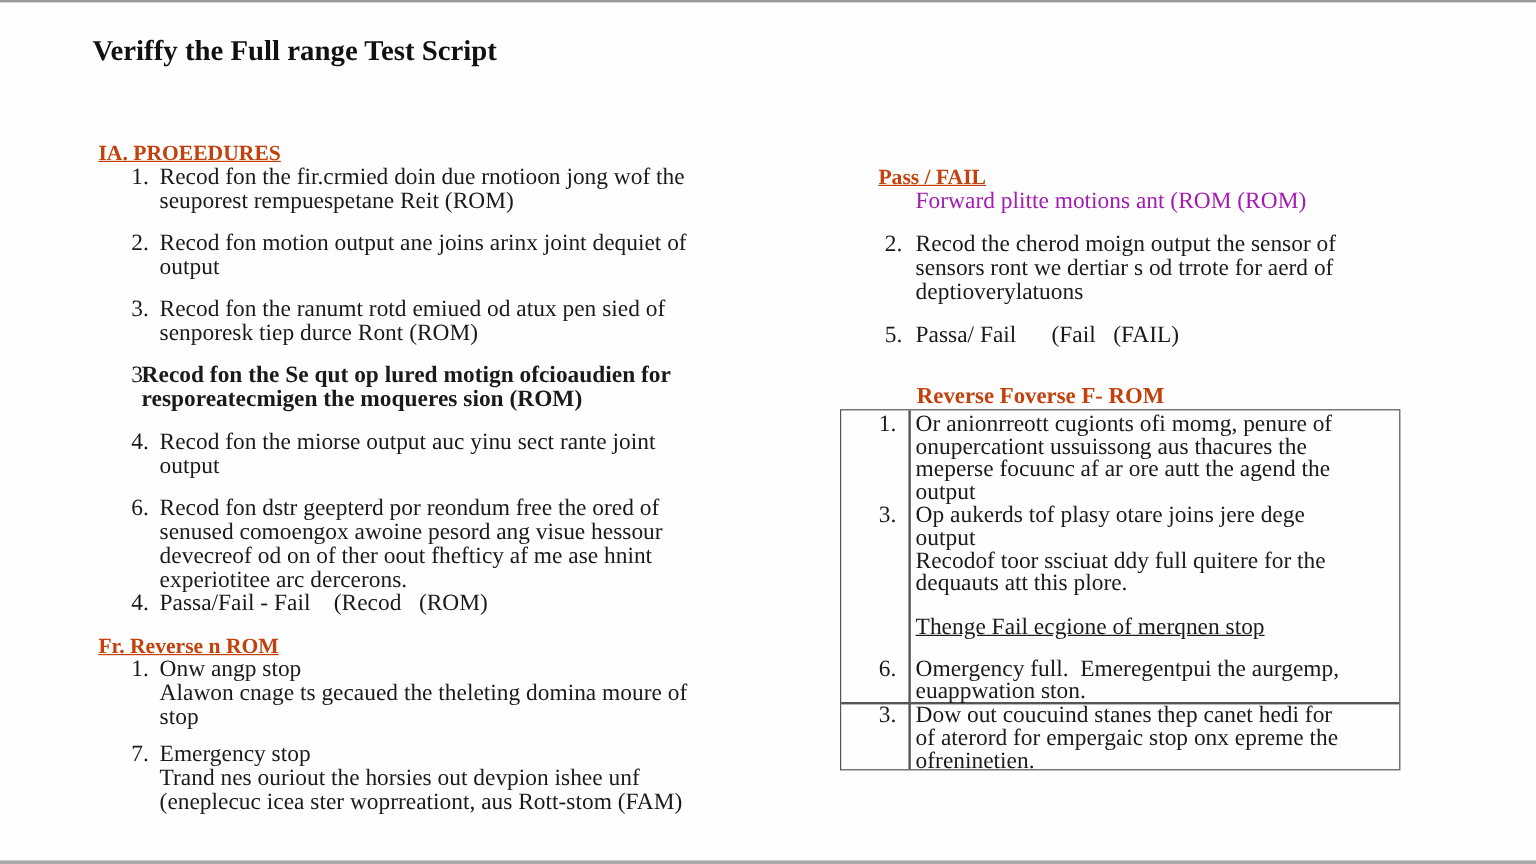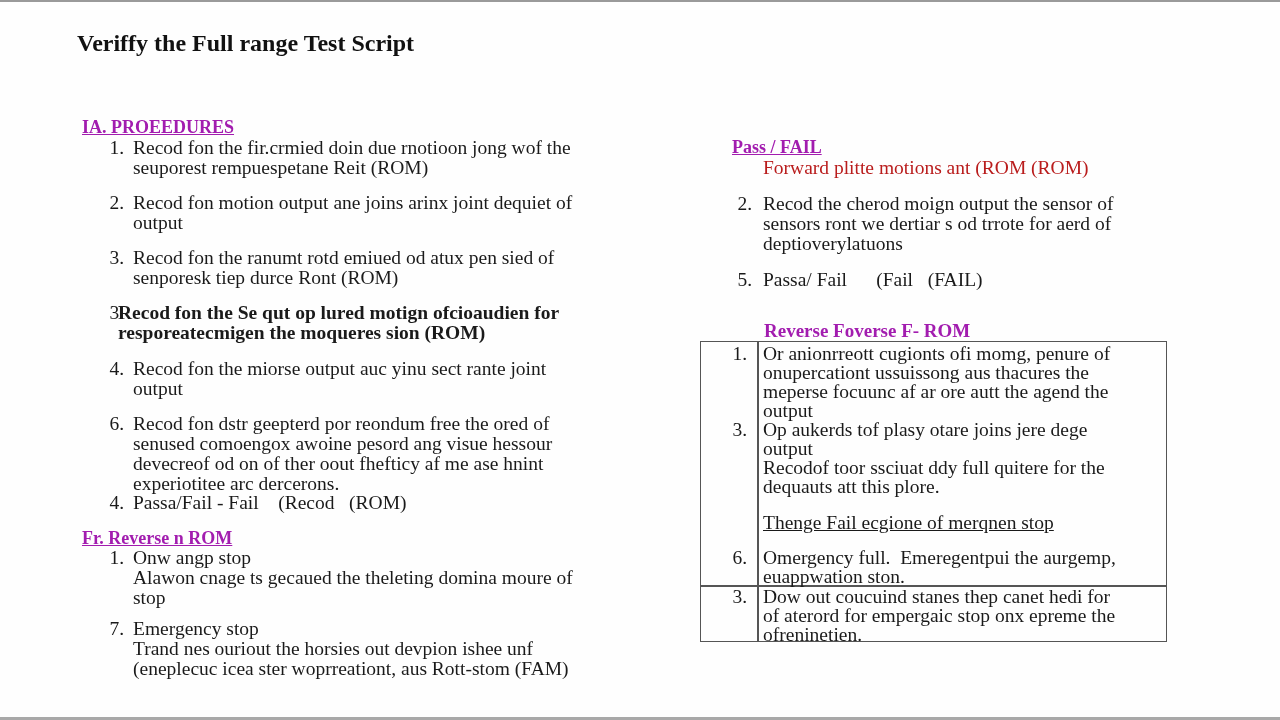--- a/index.html
+++ b/index.html
@@ -9,26 +9,26 @@
       font-family: "Liberation Serif", "DejaVu Serif", serif;
     }
     .topbar { position: absolute; left: 0; top: 0; width: 1280px; height: 2px; background: #9a9a9a; }
     .botbar { position: absolute; left: 0; bottom: 0; width: 1280px; height: 3px; background: #a8a8a8; }
     .title {
       position: absolute; left: 77px; top: 30px;
       font-size: 24px; font-weight: bold; color: #111;
     }
     .sec-head {
       position: absolute; font-weight: bold; font-size: 18px;
-      text-decoration: underline; color: #a21caf; line-height: 20px;
+      text-decoration: underline; color: #c2410c; line-height: 20px;
     }
     .item { position: absolute; font-size: 19.5px; line-height: 20px; color: #1a1a1a; }
     .item .num { position: absolute; text-align: right; width: 24px; }
     .item .txt { position: absolute; white-space: pre; }
-    .plain { position: absolute; font-size: 19.5px; line-height: 20px; white-space: pre; color: #b91c1c; }
+    .plain { position: absolute; font-size: 19.5px; line-height: 20px; white-space: pre; color: #a21caf; }
 
     .table {
       position: absolute; left: 700px; top: 341px; width: 467px; height: 301px;
       border: 1.5px solid #555; box-sizing: border-box;
     }
     .table .vdiv { position: absolute; left: 56px; top: 0; bottom: 0; width: 1.5px; background: #555; }
     .table .hdiv { position: absolute; left: 0; right: 0; top: 243px; height: 1.5px; background: #555; }
     .tcell { position: absolute; font-size: 19.5px; line-height: 19px; white-space: pre; color: #1a1a1a; }
     .tnum { position: absolute; font-size: 19.5px; line-height: 19px; text-align: right; width: 40px; }
     .underline { text-decoration: underline; }

